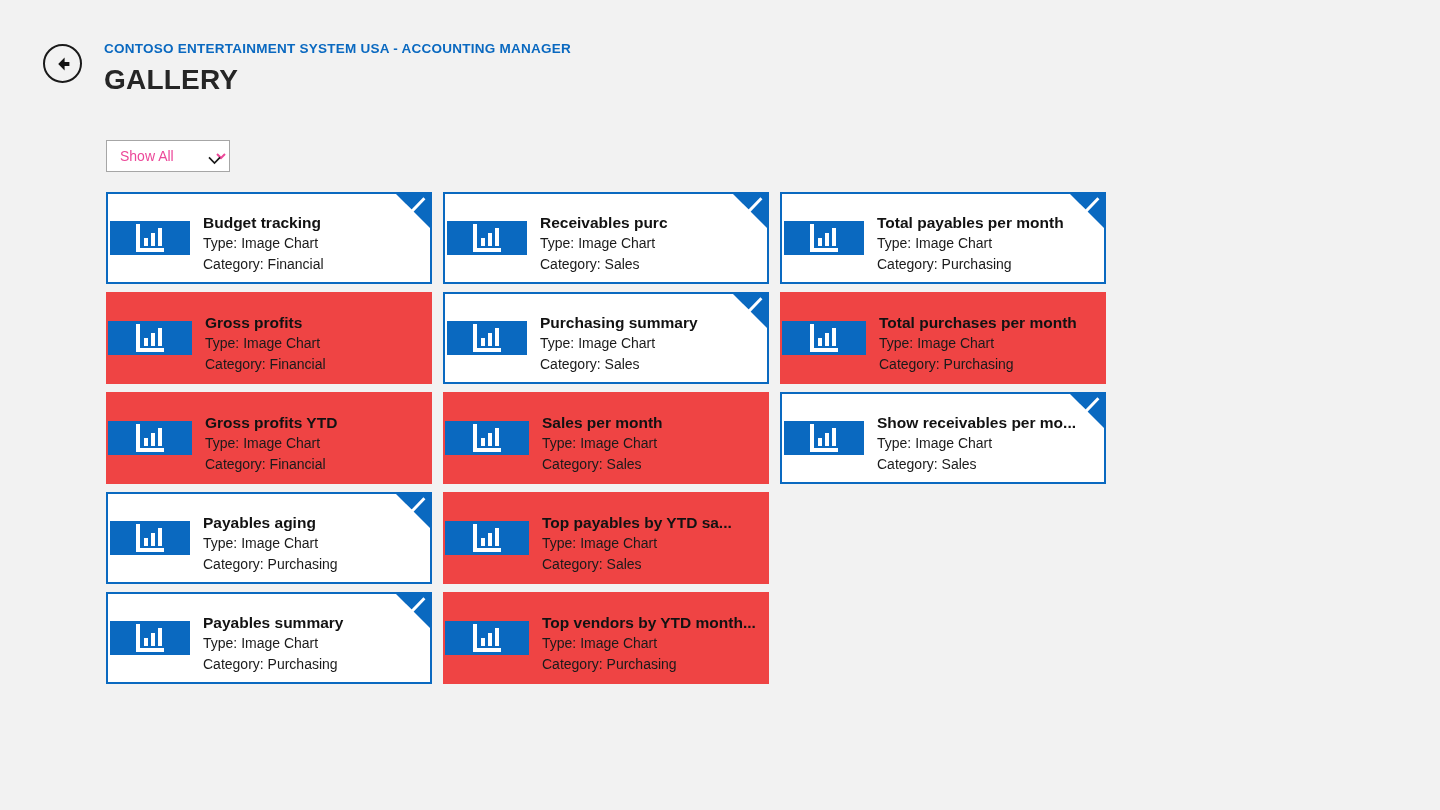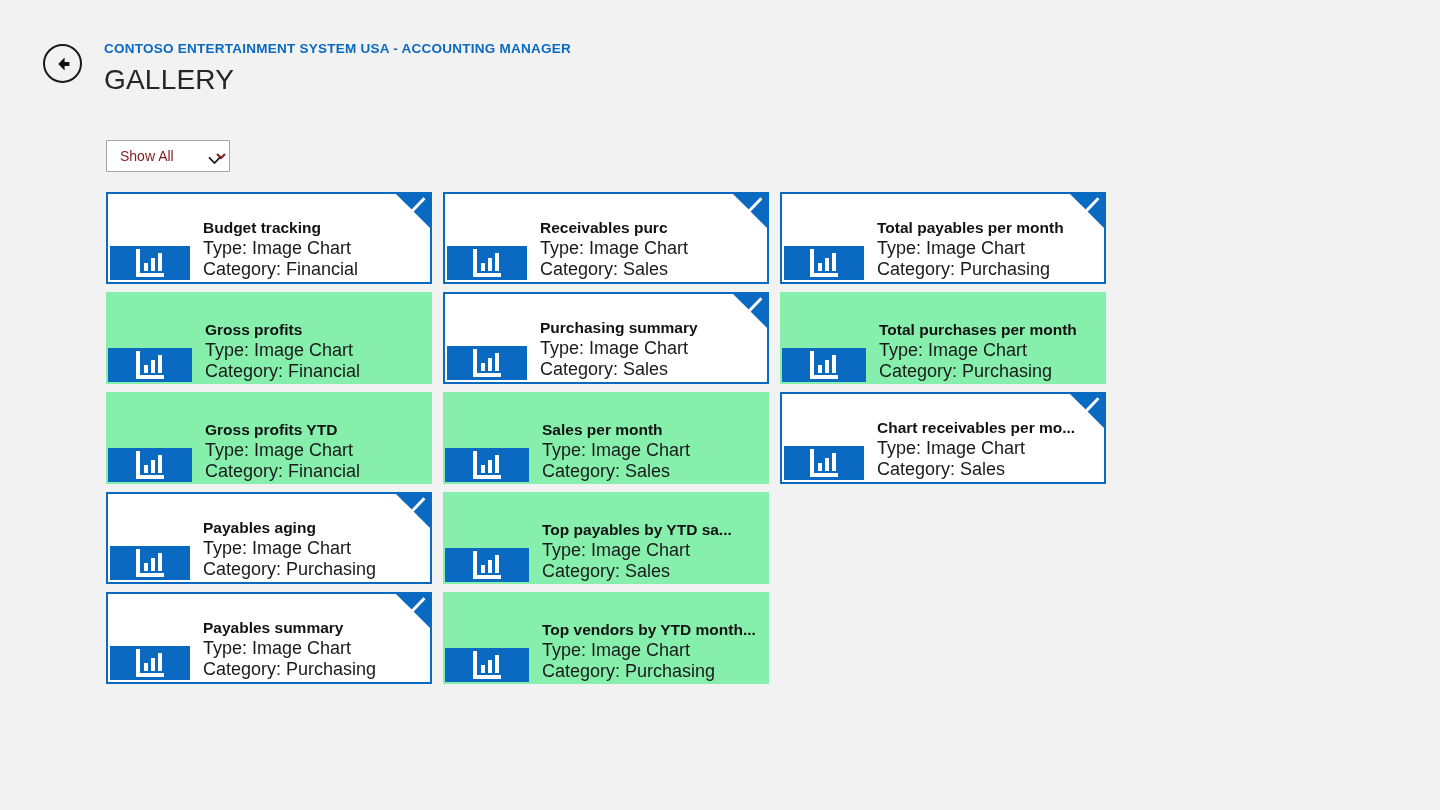--- a/index.html
+++ b/index.html
@@ -54,21 +54,21 @@
   .app-title {
     font-size: 13.5px;
     font-weight: bold;
     color: #0a69c0;
     letter-spacing: 0.25px;
     line-height: 16px;
     white-space: nowrap;
   }
   .page-title {
     font-size: 28px;
-    font-weight: 400;
+    font-weight: 700;
     color: #262626;
     line-height: 34px;
     margin-top: 6px;
     letter-spacing: 0.2px;
     white-space: nowrap;
   }
 
   
   .filter-row {
     position: absolute;
@@ -76,21 +76,21 @@
     top: 140px;
   }
   .filter-select {
     width: 124px;
     height: 32px;
     box-sizing: border-box;
     border: 1px solid #a6a6a6;
     background: #ffffff;
     font-family: "Liberation Sans", sans-serif;
     font-size: 14px;
-    color: #7f1d1d;
+    color: #ec4899;
     padding: 0 26px 0 9px;
     line-height: 30px;
     cursor: pointer;
     position: relative;
     display: block;
   }
   .select-wrap { position: relative; display: inline-block; }
   .select-chevron {
     position: absolute;
     right: 9px;
@@ -108,38 +108,38 @@
     grid-template-columns: repeat(3, 326px);
     column-gap: 11px;
     row-gap: 8px;
   }
 
   .tile {
     position: relative;
     box-sizing: border-box;
     width: 326px;
     height: 92px;
-    background: #86efac;
+    background: #ef4444;
     border: 2px solid transparent;
     cursor: pointer;
     overflow: hidden;
   }
   .tile.selected {
     border-color: #0a69c0;
     background: #ffffff;
     padding: 2px;
   }
   .tile.selected .tile-inner {
     height: 100%;
     background: #ffffff;
   }
   .tile-inner {
     display: flex;
     height: 100%;
-    align-items: flex-end;
+    align-items: center;
   }
 
   .tile-icon {
     flex: 0 0 auto;
     width: 84px;
     background: #0a69c0;
     display: flex;
     align-items: center;
     justify-content: center;
   }
@@ -153,21 +153,21 @@
   }
   .tile-name {
     font-size: 15.5px;
     font-weight: bold;
     color: #121212;
     line-height: 21px;
     white-space: nowrap;
     overflow: hidden;
   }
   .tile-meta {
-    font-size: 18px;
+    font-size: 14px;
     font-weight: 400;
     color: #1a1a1a;
     line-height: 21px;
     white-space: nowrap;
     overflow: hidden;
   }
 
   
   .corner {
     position: absolute;
@@ -407,21 +407,21 @@
           <div class="tile-icon">
             <svg width="34" height="34" viewBox="0 0 34 34">
               <rect x="3" y="3" width="4" height="28" fill="#ffffff"></rect>
               <rect x="3" y="27" width="28" height="4" fill="#ffffff"></rect>
               <rect x="11" y="17" width="4" height="8" fill="#ffffff"></rect>
               <rect x="18" y="12" width="4" height="13" fill="#ffffff"></rect>
               <rect x="25" y="7" width="4" height="18" fill="#ffffff"></rect>
             </svg>
           </div>
           <div class="tile-body">
-            <div class="tile-name">Chart receivables per mo...</div>
+            <div class="tile-name">Show receivables per mo...</div>
             <div class="tile-meta">Type: Image Chart</div>
             <div class="tile-meta">Category: Sales</div>
           </div>
         </div>
         <div class="corner">
           <span class="tri"></span>
           <span class="check"><svg width="22" height="18" viewBox="0 0 22 18">
               <path d="M2 9.2 L7.6 14.6 L19.4 2.4" fill="none" stroke="#ffffff" stroke-width="2.9" stroke-linecap="square"></path>
             </svg></span>
         </div>

